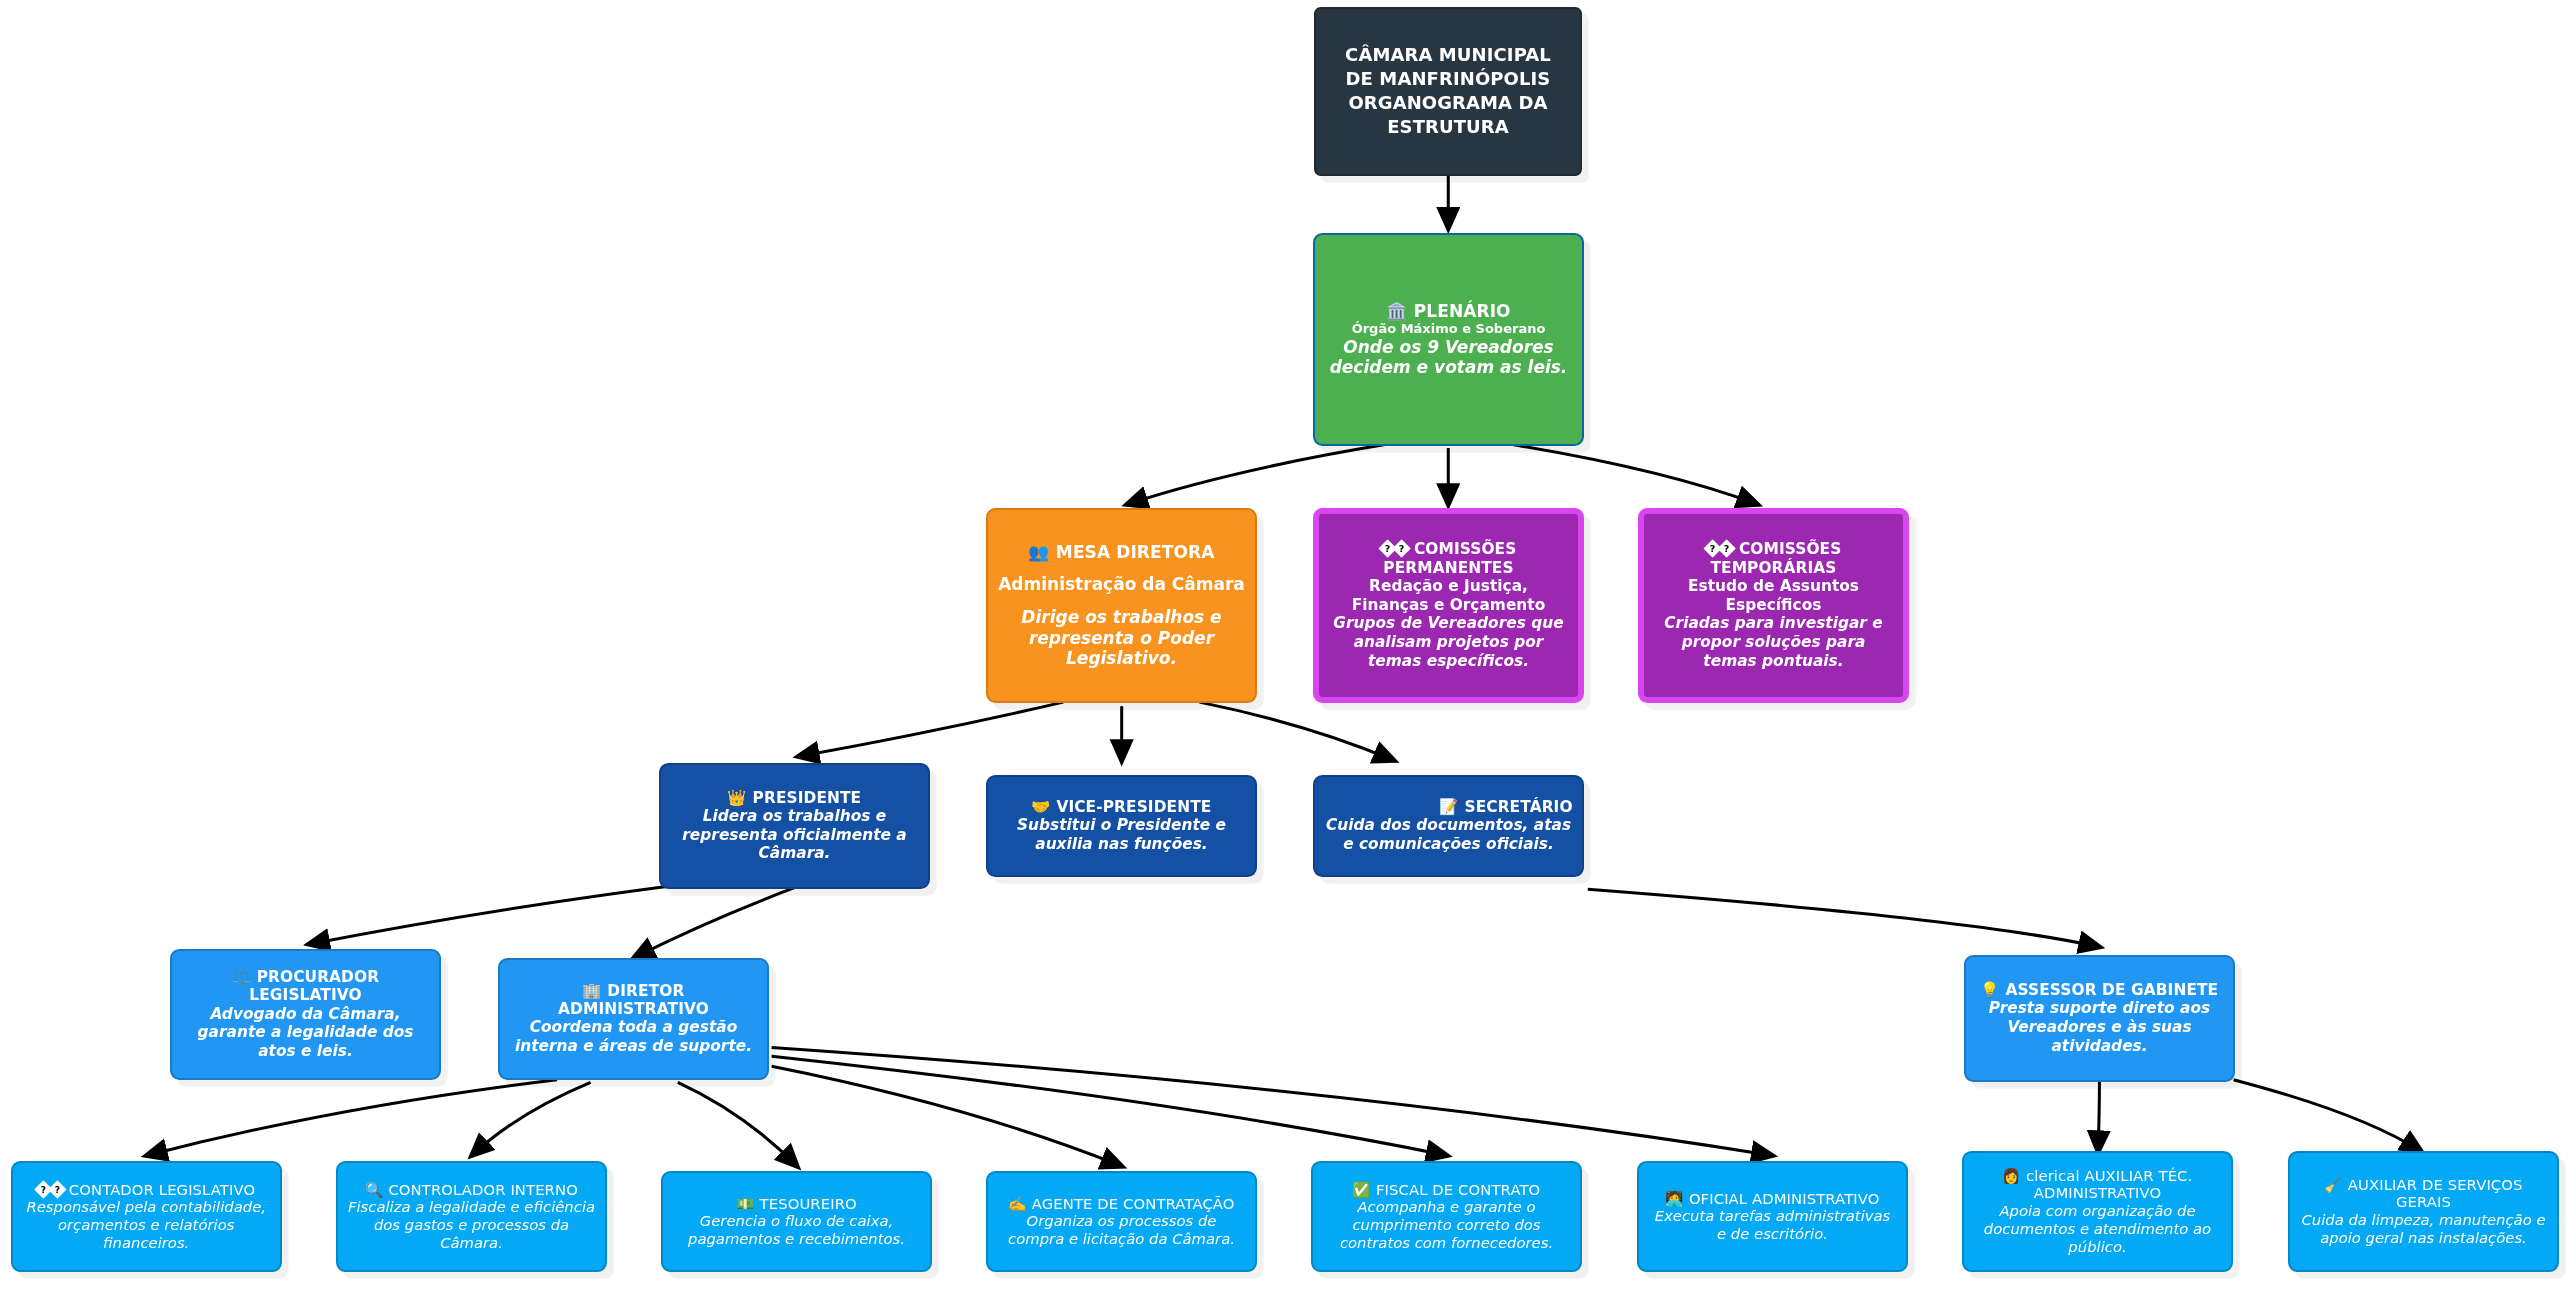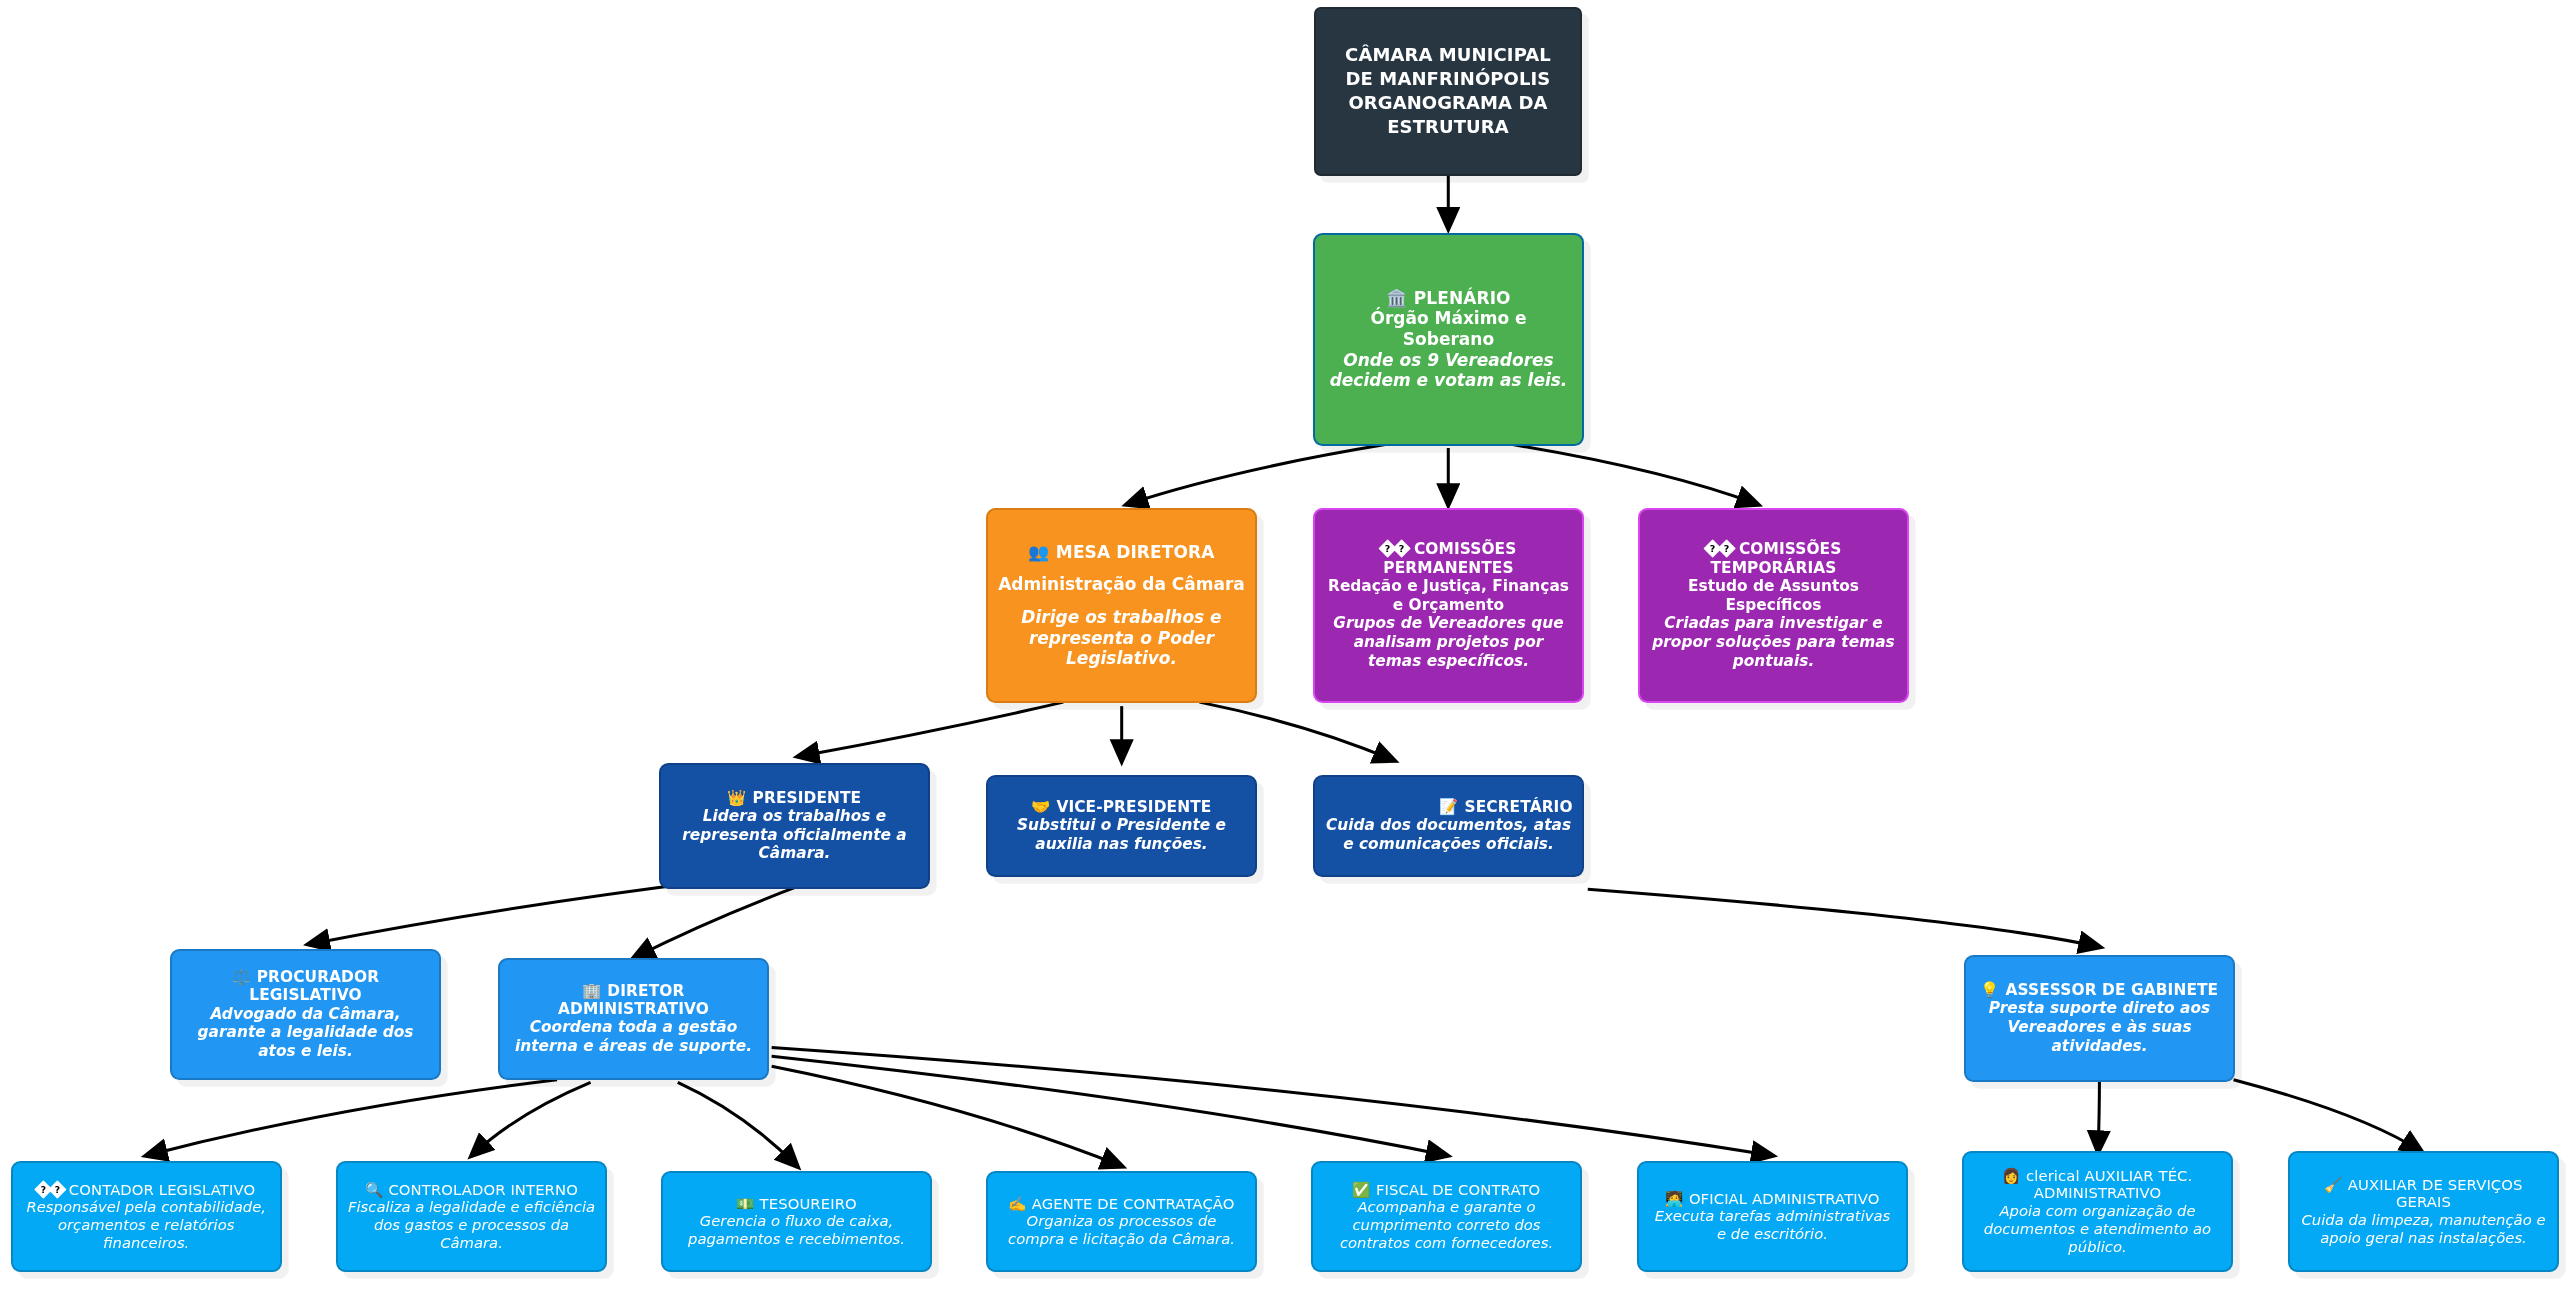--- a/index.html
+++ b/index.html
@@ -47,31 +47,31 @@
   
   .n-root{
     background:#283642;border:2px solid #1f2a33;
     border-radius:6.7px;
   }
   .n-root .ttl{font-size:18px;line-height:1.33;}
 
   
   .n-green{background:#4caf50;border:2px solid #0369a1;}
   .n-green .ttl{font-size:17px;}
-  .n-green .sub{font-size:17px;}
+  .n-green .sub{font-size:13px;}
   .n-green .desc{font-size:17px;}
 
   
   .n-orange{background:#f7931e;border:2px solid #d97d12;gap:12px;}
   .n-orange .ttl{font-size:17px;}
   .n-orange .sub{font-size:17px;}
   .n-orange .desc{font-size:17px;}
 
   
-  .n-purple{background:#9c27b0;border:2px solid #d946ef;}
+  .n-purple{background:#9c27b0;border:6px solid #d946ef;}
   .n-purple .ttl{font-size:15.4px;}
   .n-purple .sub{font-size:15.4px;}
   .n-purple .desc{font-size:15.4px;}
 
   
   .n-navy{background:#1450a3;border:2px solid #0f4088;}
   .n-navy .ttl{font-size:15.4px;}
   .n-navy .desc{font-size:15.4px;}
 
   

